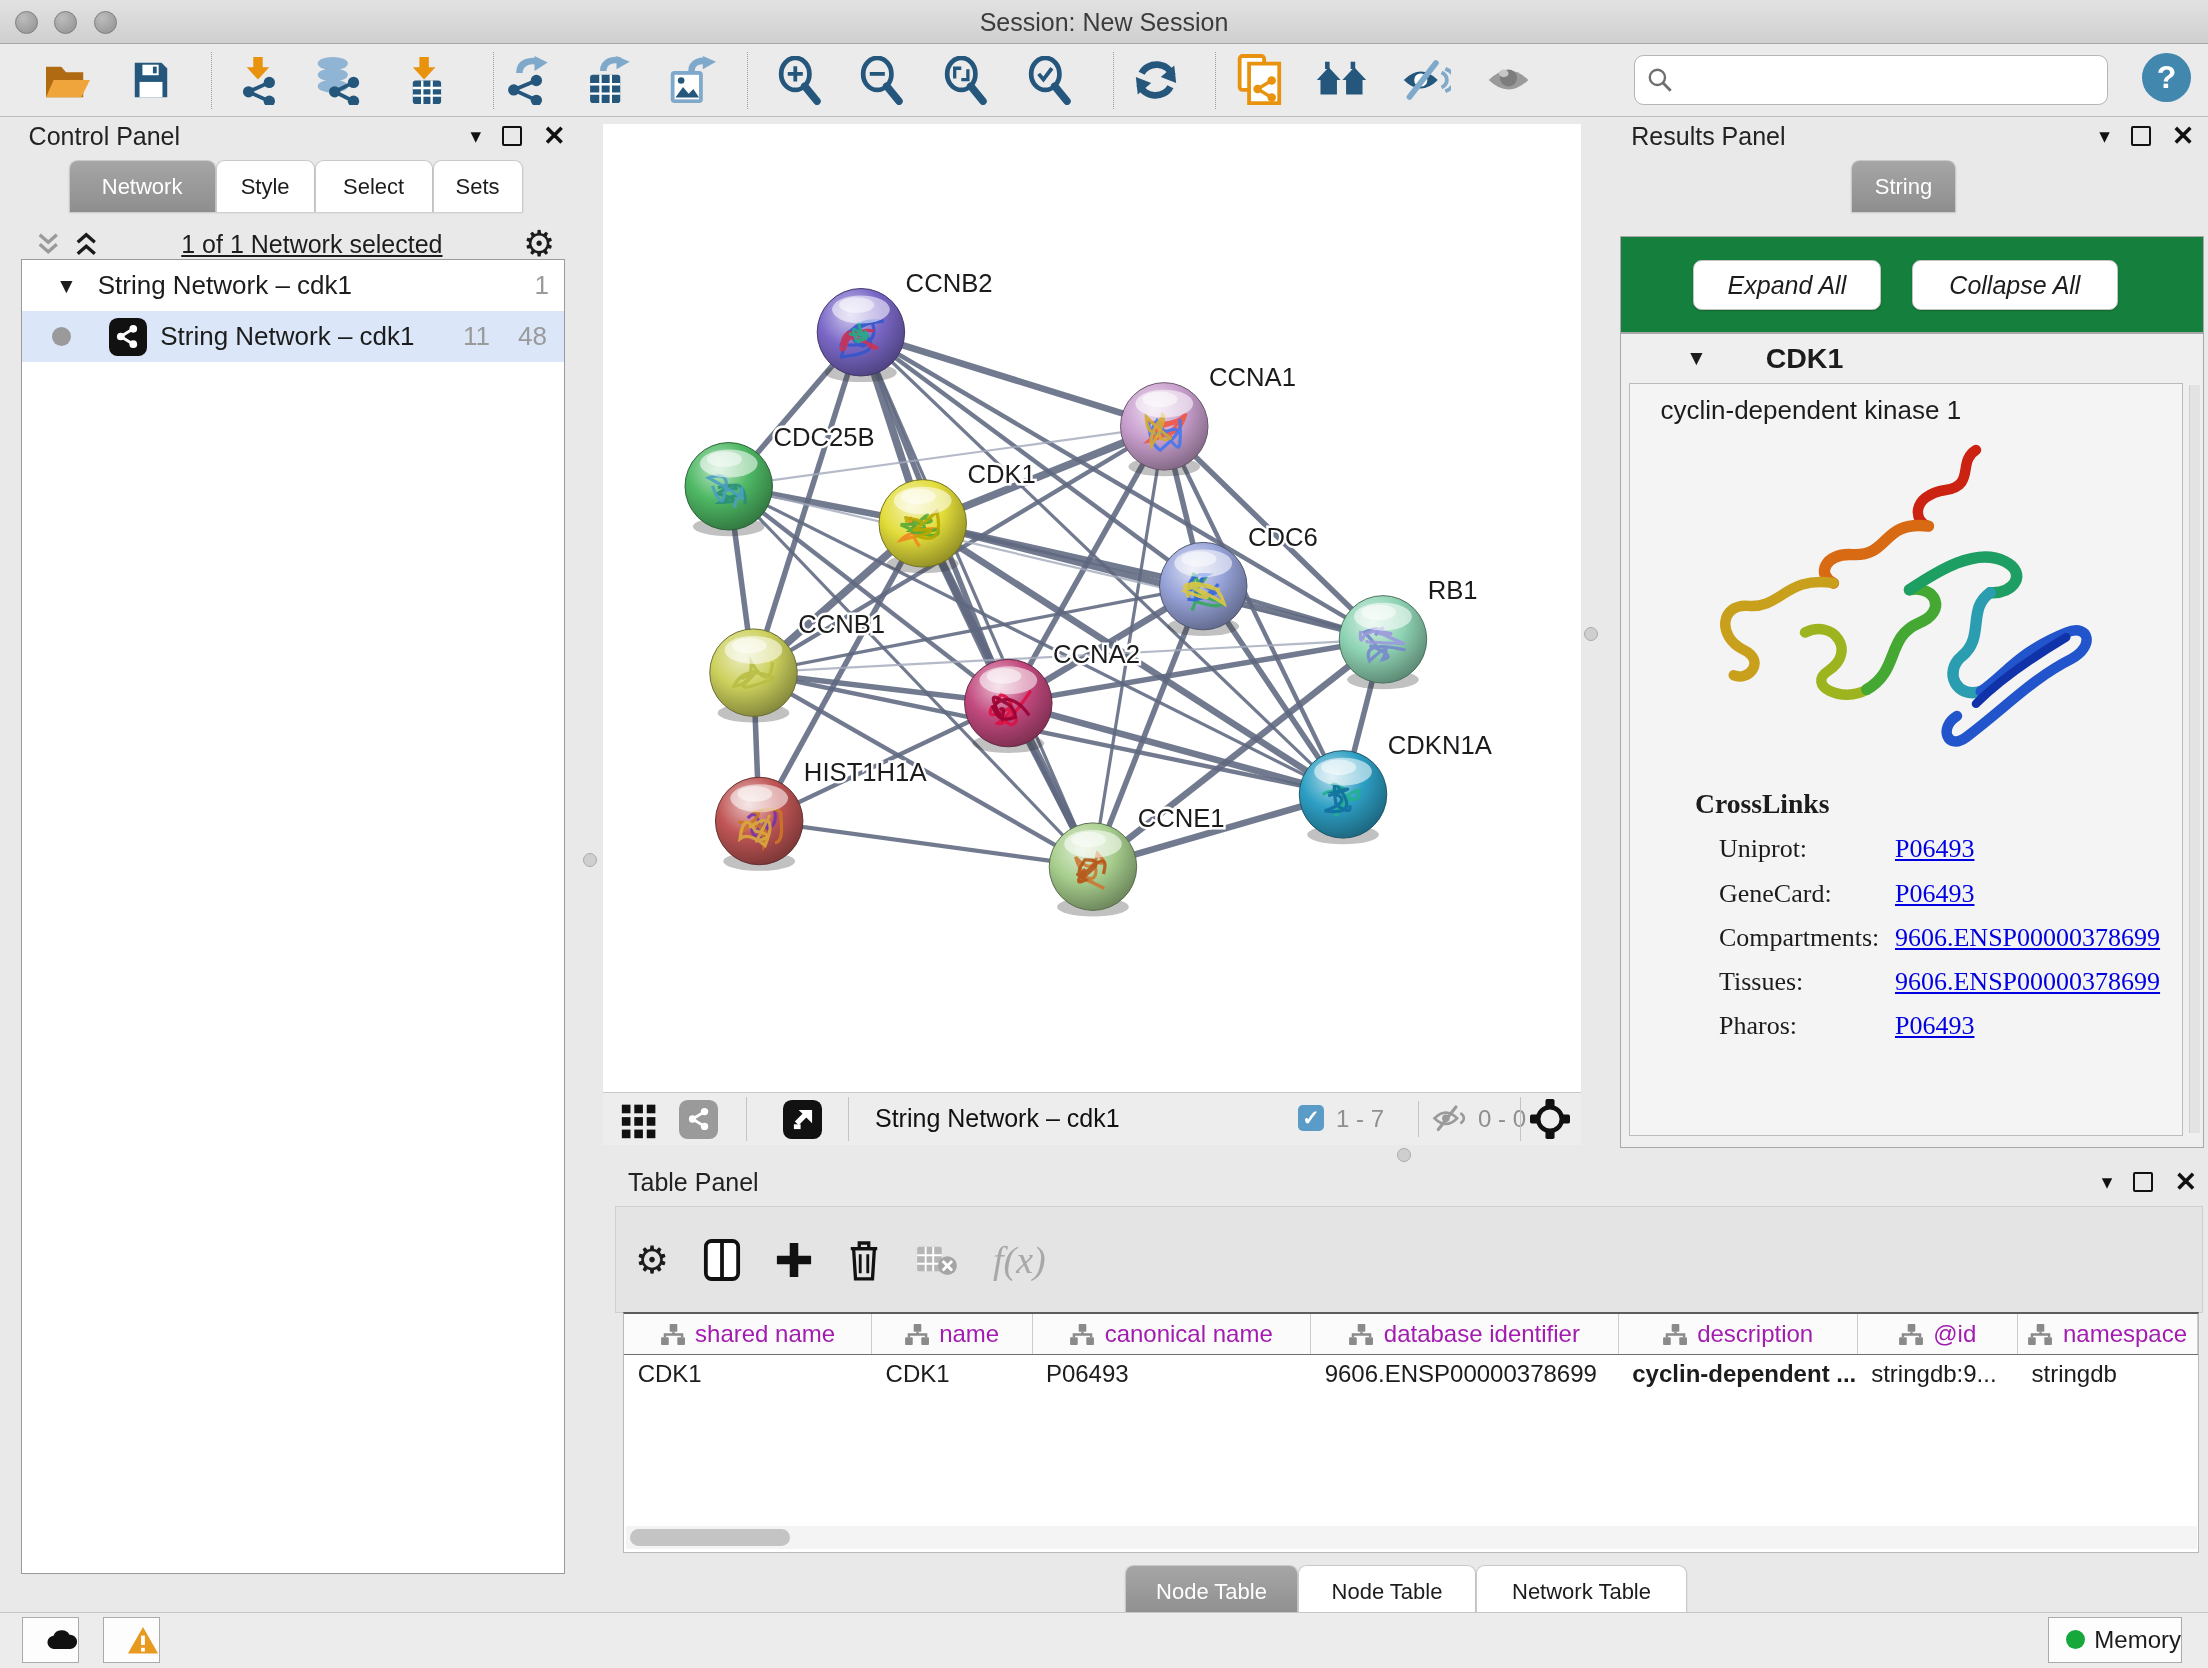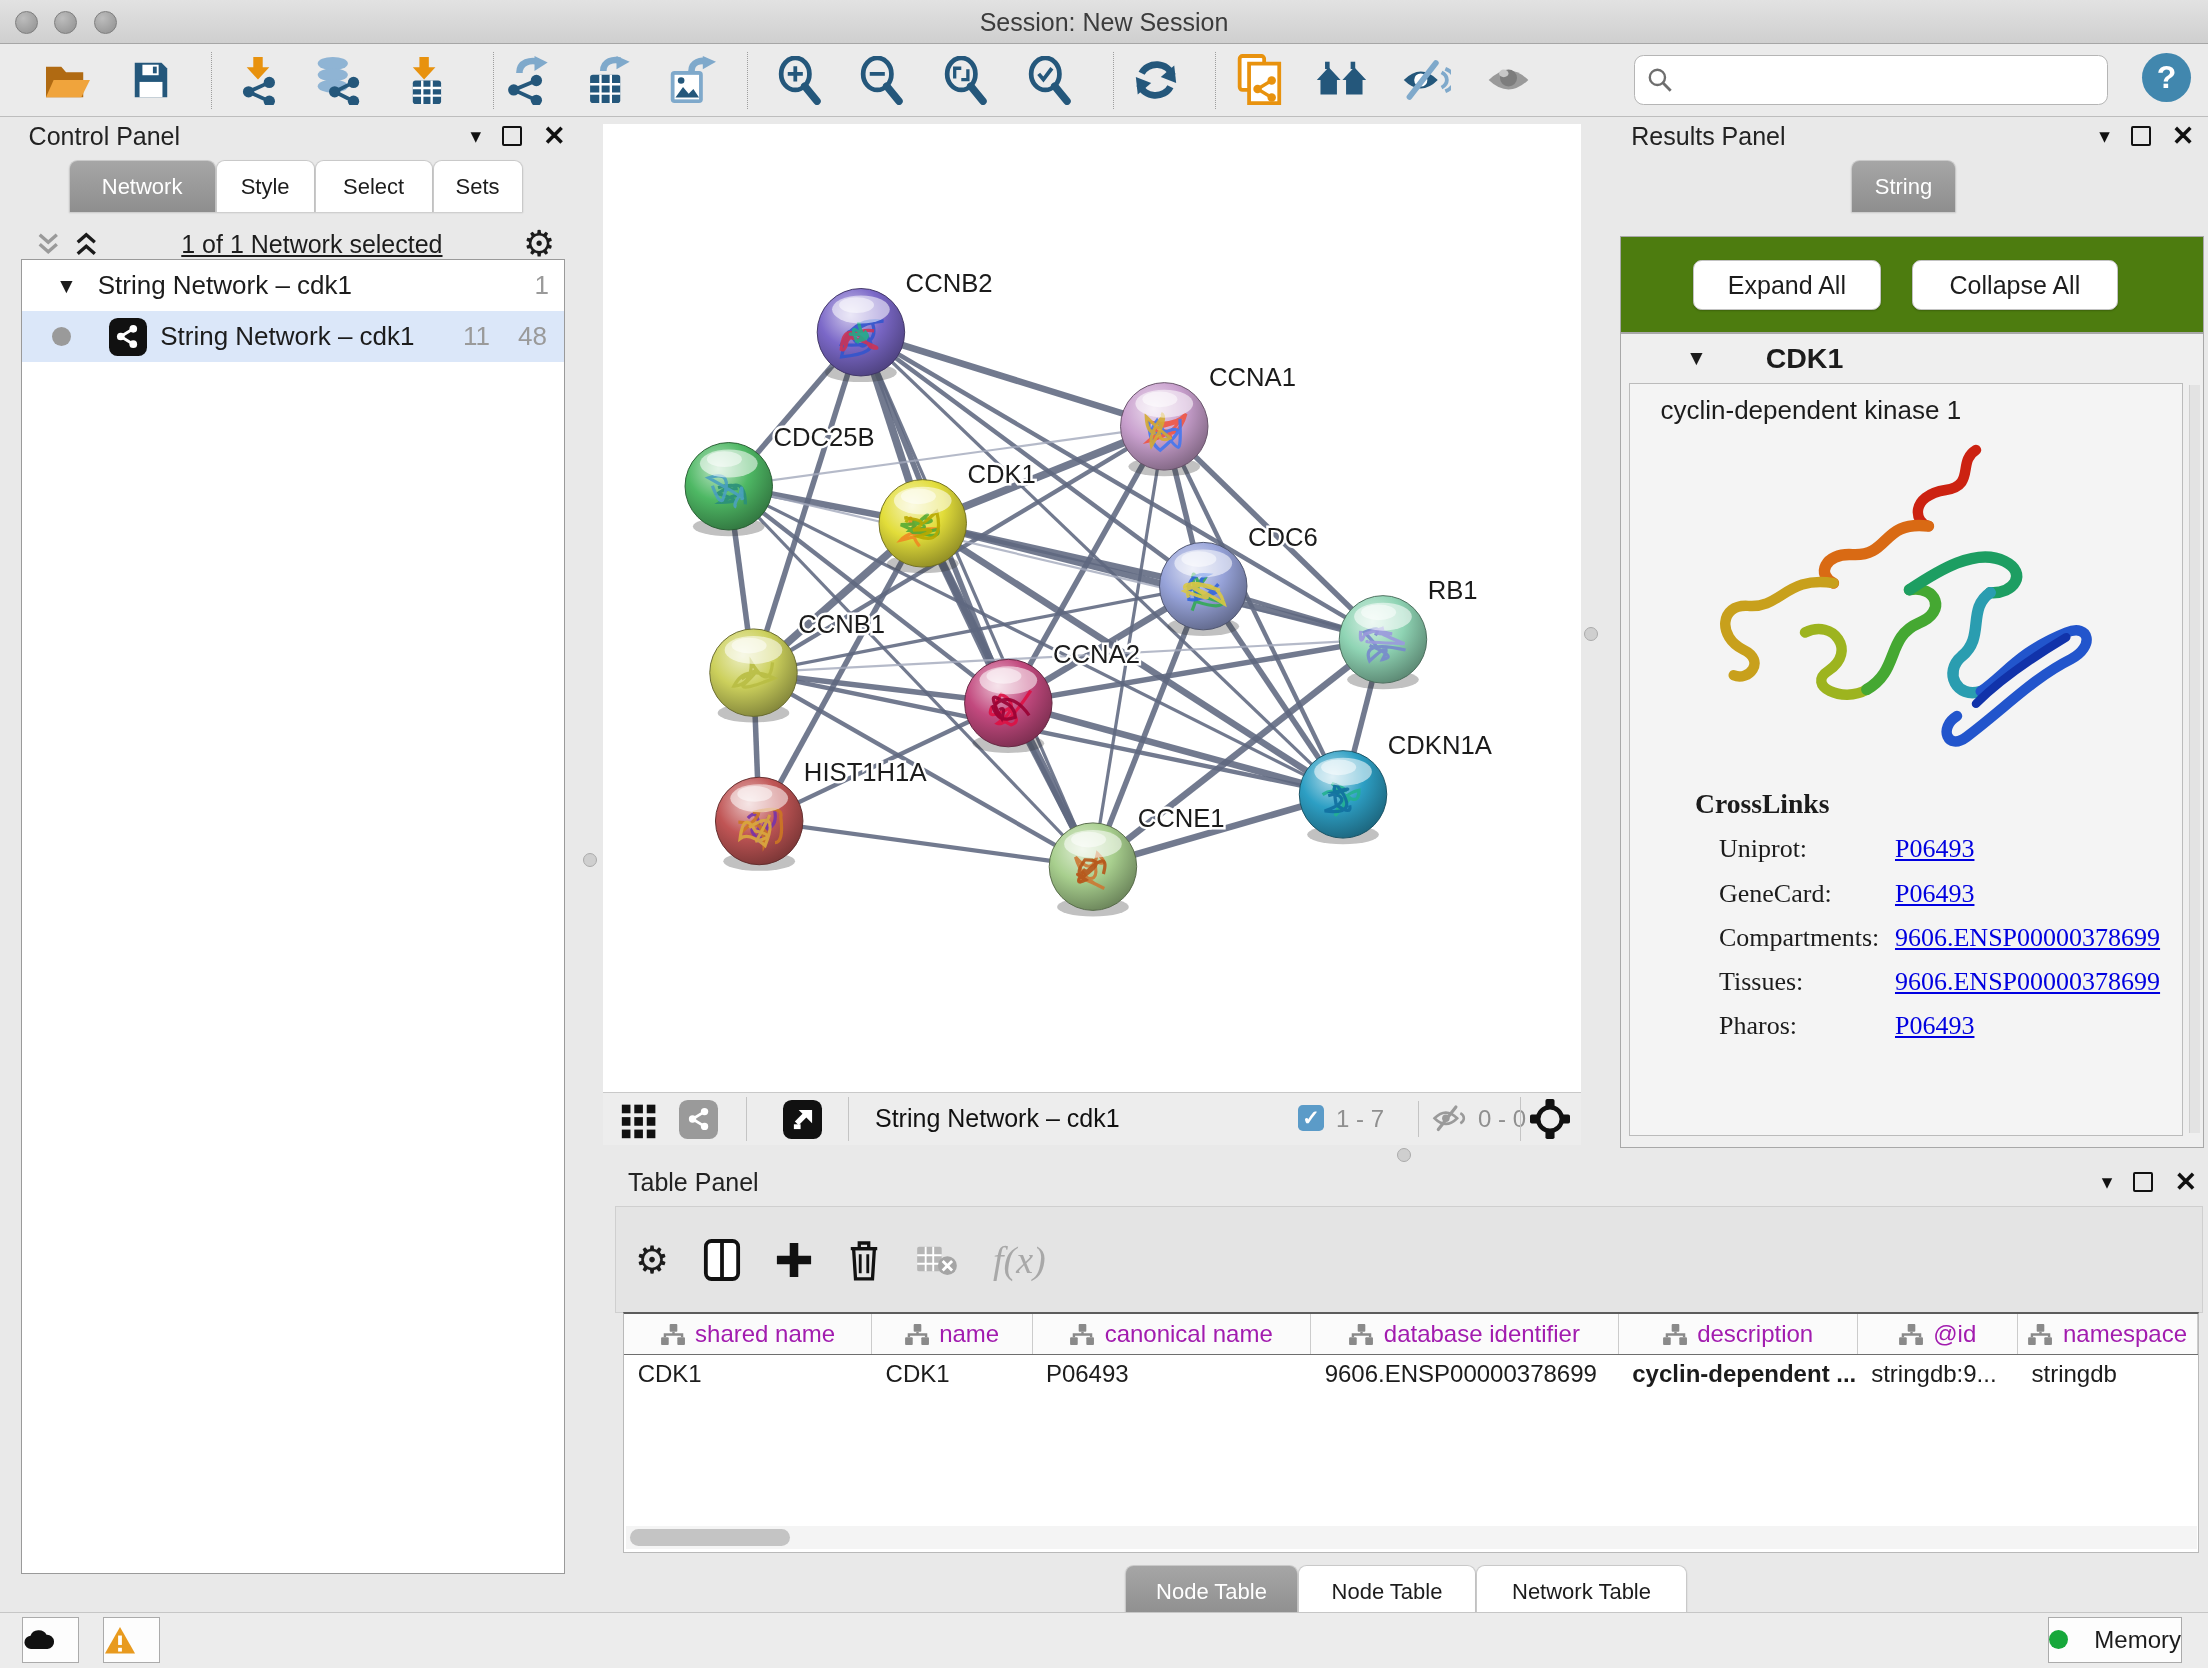--- a/index.html
+++ b/index.html
@@ -49,22 +49,22 @@
   #net-footer{position:absolute;left:0;top:968px;width:978px;height:52px;background:#ededed;
     border-top:1px solid #c9c9c9;}
   #net-footer .ftxt{font-size:24px;color:#8f8f8f;}
   #net-title{position:absolute;left:272px;top:11.4px;font-size:25px;color:#111;}
   .fsep{position:absolute;top:3.8px;height:44px;border-left:1px solid #c4c4c4;}
   #net-check{position:absolute;left:695px;top:12.4px;width:26px;height:26px;background:#5b9bc8;
     border-radius:4.8px;color:#fff;font-size:21px;font-weight:bold;text-align:center;line-height:26px;}
   
   #results-panel{left:1617px;top:120px;width:592px;height:1039px;}
   #rp-tab{position:absolute;left:234px;top:40px;width:103px;}
-  #rp-box1{position:absolute;left:2.9px;top:116px;width:582px;height:95px;background:#4d7c0f;
-    border:1.9px solid #a8a8a8;}
+  #rp-box1{position:absolute;left:2.9px;top:116px;width:582px;height:95px;background:#15803d;
+    border:1.9px solid #a8a8a8;font-style:italic;}
   .rp-btn{position:absolute;top:23px;height:48px;background:#fff;border:1px solid #c3c3c3;border-radius:8.6px;
     font-size:25px;display:flex;align-items:center;justify-content:center;box-shadow:0 1px 1.9px rgba(0,0,0,.2);}
   #rp-box2{position:absolute;left:2.9px;top:213px;width:582px;height:813px;background:#efefef;
     border:1.9px solid #a8a8a8;}
   #gene-head{position:absolute;left:0;top:0;width:100%;height:48px;display:flex;align-items:center;}
   #gene-name{font-size:28.5px;font-weight:bold;}
   #gene-box{position:absolute;left:8.6px;top:49px;width:552px;height:751px;background:#f4f4f4;border:1px solid #bbb;}
   #gene-desc{position:absolute;left:30px;top:11.4px;font-size:26px;color:#1c1c1c;}
   #crosslinks{position:absolute;left:28.5px;top:404px;font-family:"Liberation Serif",serif;margin-left:36px;}
   #crosslinks .clh{font-size:27.6px;font-weight:bold;}
@@ -83,21 +83,21 @@
     border-right:1px solid #ccc;box-sizing:border-box;overflow:hidden;white-space:nowrap;}
   #tp-row{display:flex;height:38px;}
   .td{font-size:24px;display:flex;align-items:center;padding-left:13.3px;box-sizing:border-box;
     overflow:hidden;white-space:nowrap;}
   #tp-scroll{position:absolute;left:1.9px;right:1.9px;bottom:2.9px;height:23px;background:#f4f4f4;}
   #tp-thumb{position:absolute;left:3.8px;top:2.9px;width:160px;height:17px;background:#c4c4c4;border-radius:8.6px;}
   #tp-tabs{position:absolute;left:513px;top:399px;display:flex;}
   
   #statusbar{left:0;top:1612px;width:2208px;height:56px;background:#ececec;border-top:1.9px solid #c6c6c6;}
   .sb-btn{position:absolute;top:3.8px;height:44px;background:#fdfdfd;border:1.9px solid #ababab;
-    display:flex;align-items:center;justify-content:space-between;}
+    display:flex;align-items:center;justify-content:flex-end;}
   #memory-btn{left:2048px;width:132px;gap:9.5px;font-size:24px;}
   #mem-dot{width:19px;height:19px;border-radius:50%;background:#17a83b;}
   .splitter-dot{position:absolute;width:12.4px;height:12.4px;border-radius:50%;
     background:#cfcfcf;border:1px solid #ababab;}
   svg{display:block;}
   text.nlabel{font-size:27px;fill:#1b1b1b;stroke:#ffffff;stroke-width:5px;paint-order:stroke;
     font-family:"Liberation Sans",sans-serif;}
 </style>
 </head>
 <body>

